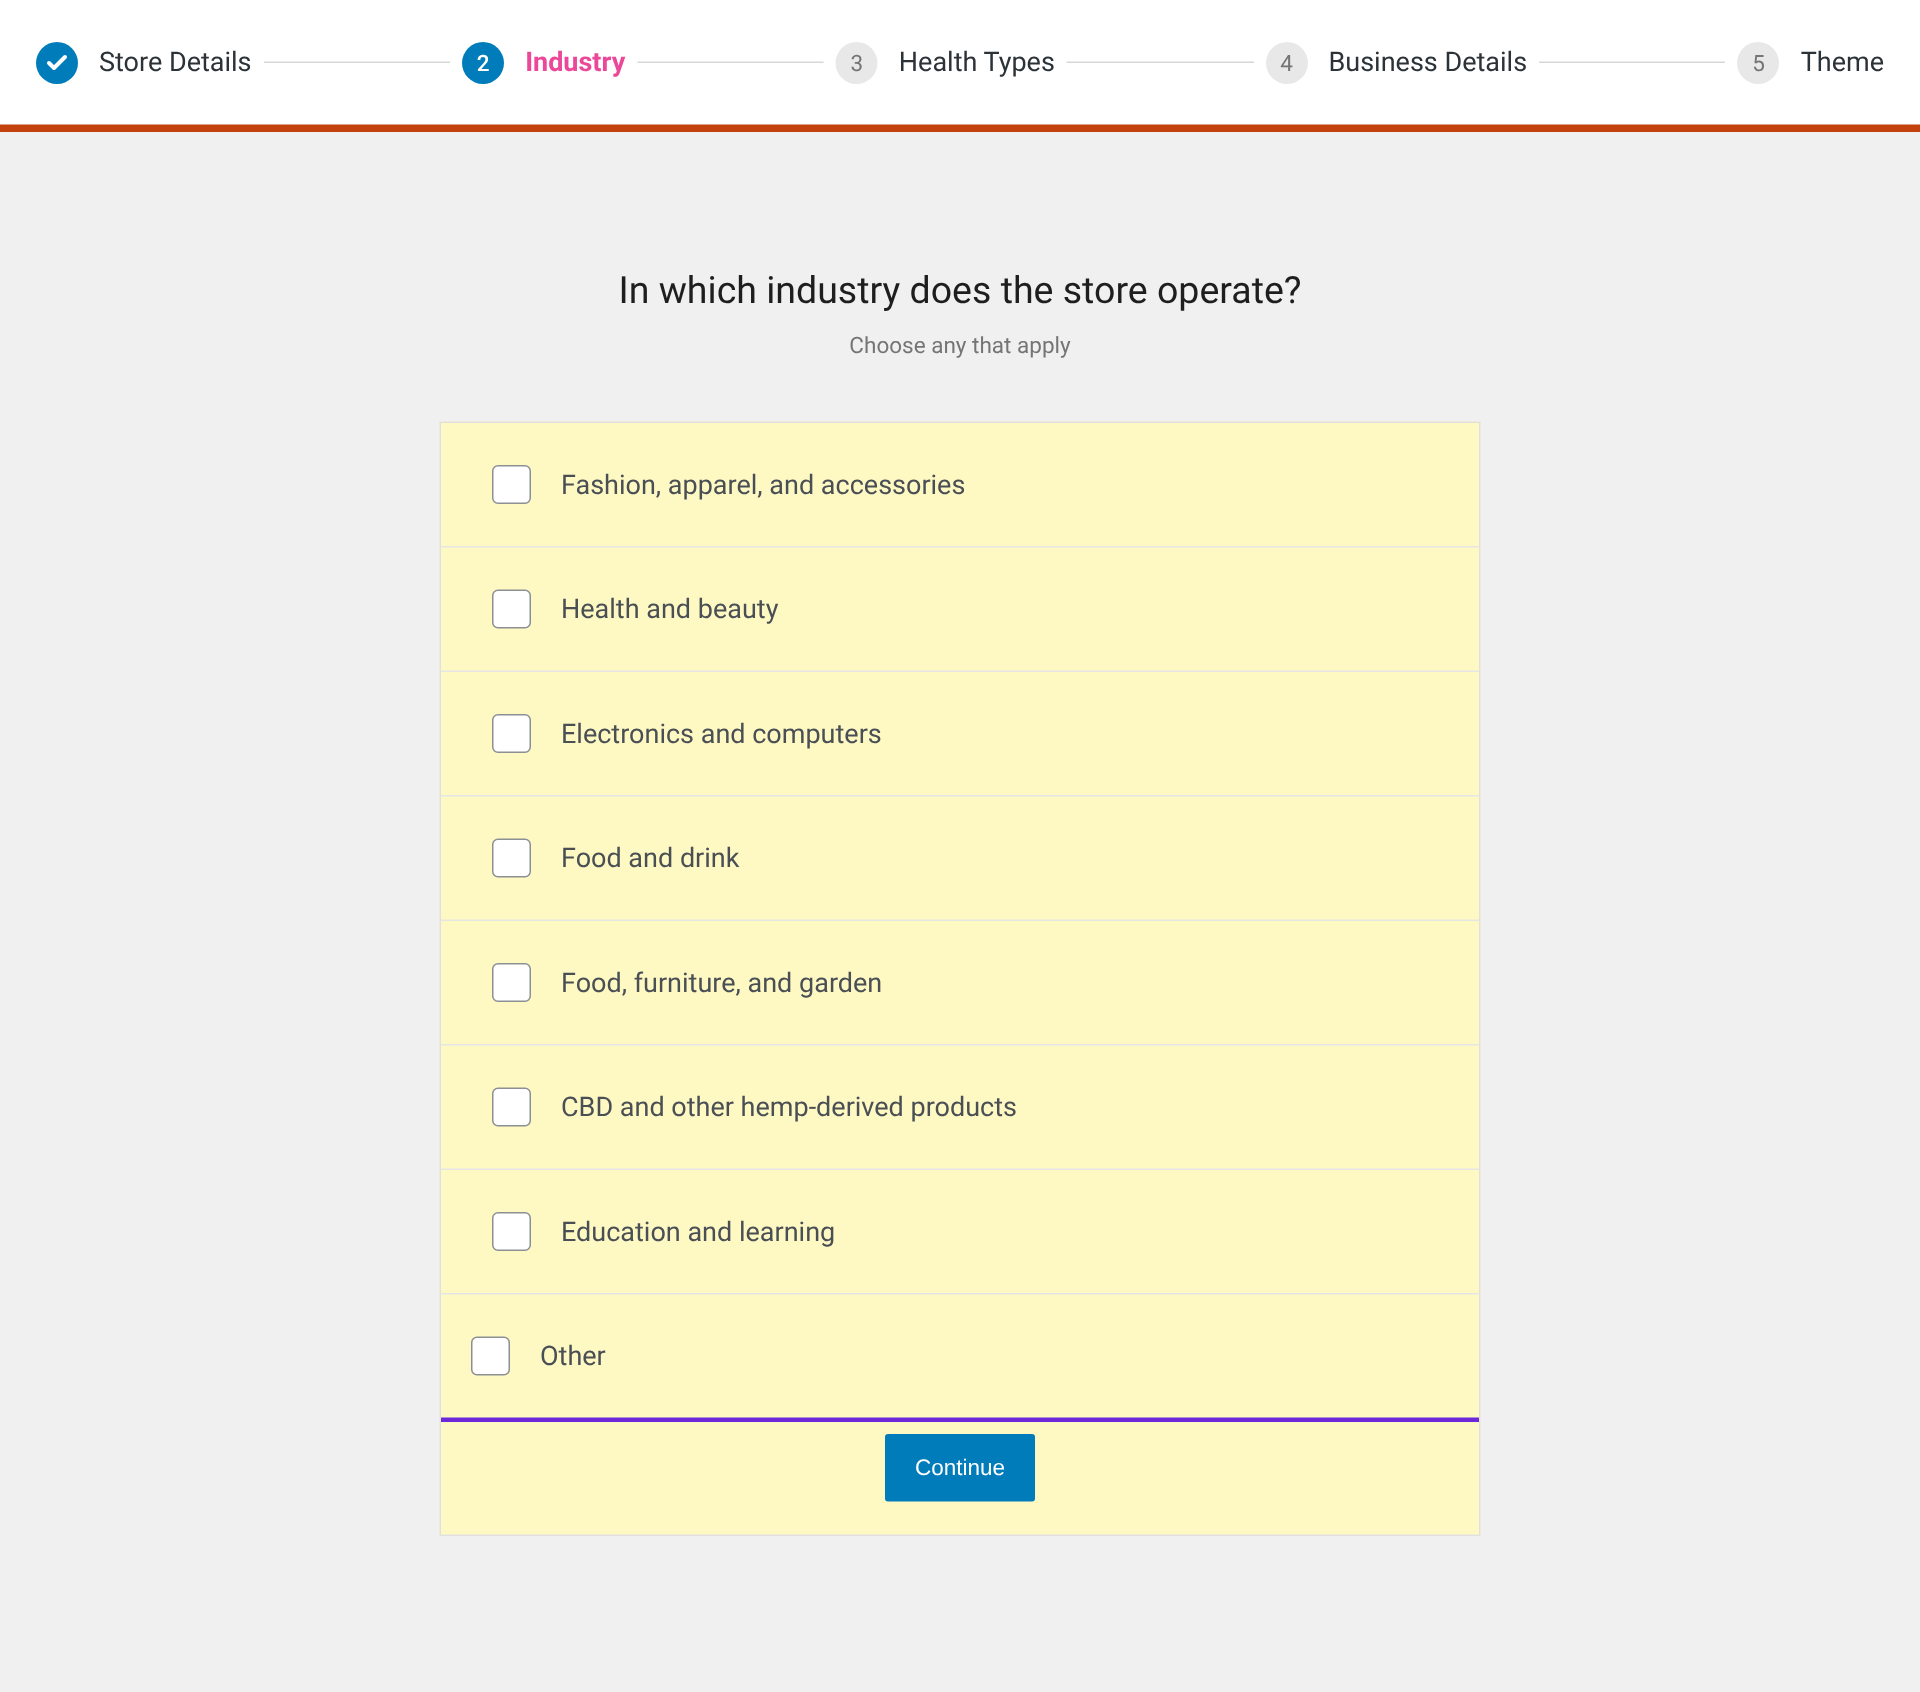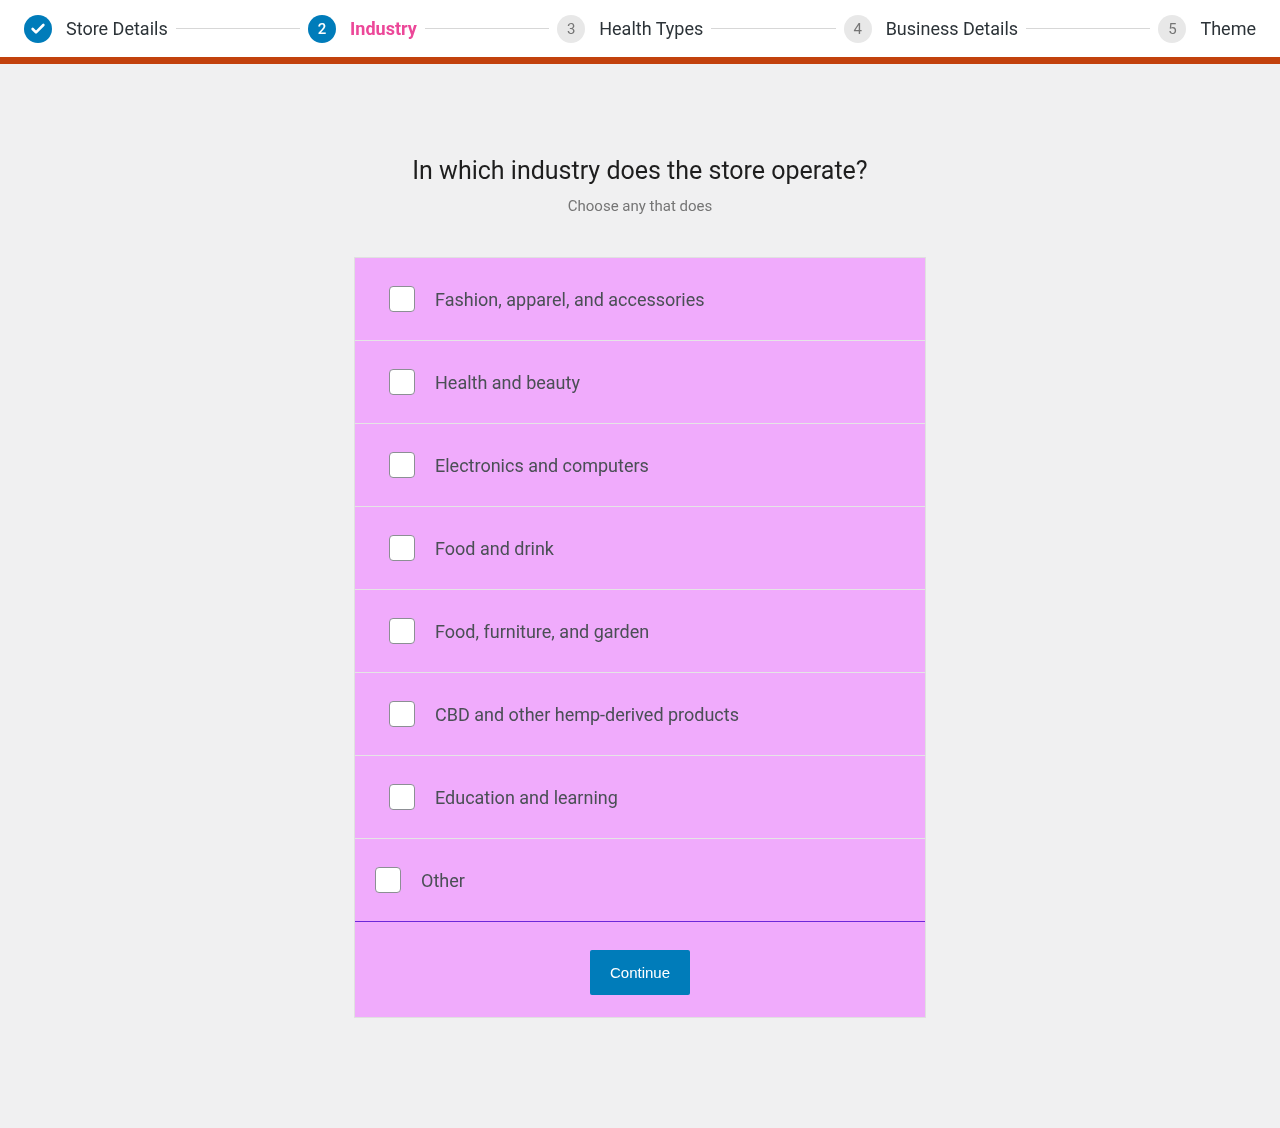--- a/index.html
+++ b/index.html
@@ -12,22 +12,22 @@
       font-family: -apple-system, BlinkMacSystemFont, "Segoe UI", Roboto, "Helvetica Neue", Arial, sans-serif;
       background: #f0f0f1;
       color: #1e1e1e;
       width: 1280px;
       height: 1128px;
     }
 
     
     .stepper-bar {
       background: #ffffff;
-      border-bottom: 7px solid #c2410c;
-      height: 64px;
+      border-bottom: 5px solid #c2410c;
+      height: 88px;
       display: flex;
       align-items: center;
       justify-content: space-around;
       padding: 0 24px;
     }
 
     .step {
       display: flex;
       align-items: center;
       gap: 14px;
@@ -100,23 +100,23 @@
     }
 
     .page-subtitle {
       font-size: 15px;
       color: #757575;
       margin-bottom: 42px;
     }
 
     
     .card {
-      width: 572px;
+      width: 694px;
       margin: 0 auto;
-      background: #f0abfc;
+      background: #fef9c3;
       border: 1px solid #e0e0e0;
       text-align: left;
     }
 
     .option-row {
       display: flex;
       align-items: center;
       padding: 28px 34px;
       border-bottom: 1px solid #e5e5e5;
       gap: 20px;
@@ -137,22 +137,22 @@
       flex-shrink: 0;
     }
 
     .option-label {
       font-size: 18px;
       color: #4a4f55;
     }
 
     
     .card-footer {
-      border-top: 1px solid #6d28d9;
-      padding: 28px 0 22px;
+      border-top: 3px solid #6d28d9;
+      padding: 8px 0 22px;
       text-align: center;
     }
 
     .continue-button {
       display: inline-block;
       background: #007cba;
       color: #ffffff;
       font-size: 15px;
       padding: 14px 20px;
       border: none;
@@ -201,21 +201,21 @@
 
   <div class="step">
     <span class="step-circle pending">5</span>
     <span class="step-label">Theme</span>
   </div>
 
 </div>
 
 <div class="content">
   <h1 class="page-title">In which industry does the store operate?</h1>
-  <p class="page-subtitle">Choose any that does</p>
+  <p class="page-subtitle">Choose any that apply</p>
 
   <div class="card">
 
     <label class="option-row">
       <span class="checkbox"></span>
       <span class="option-label">Fashion, apparel, and accessories</span>
     </label>
 
     <label class="option-row">
       <span class="checkbox"></span>

